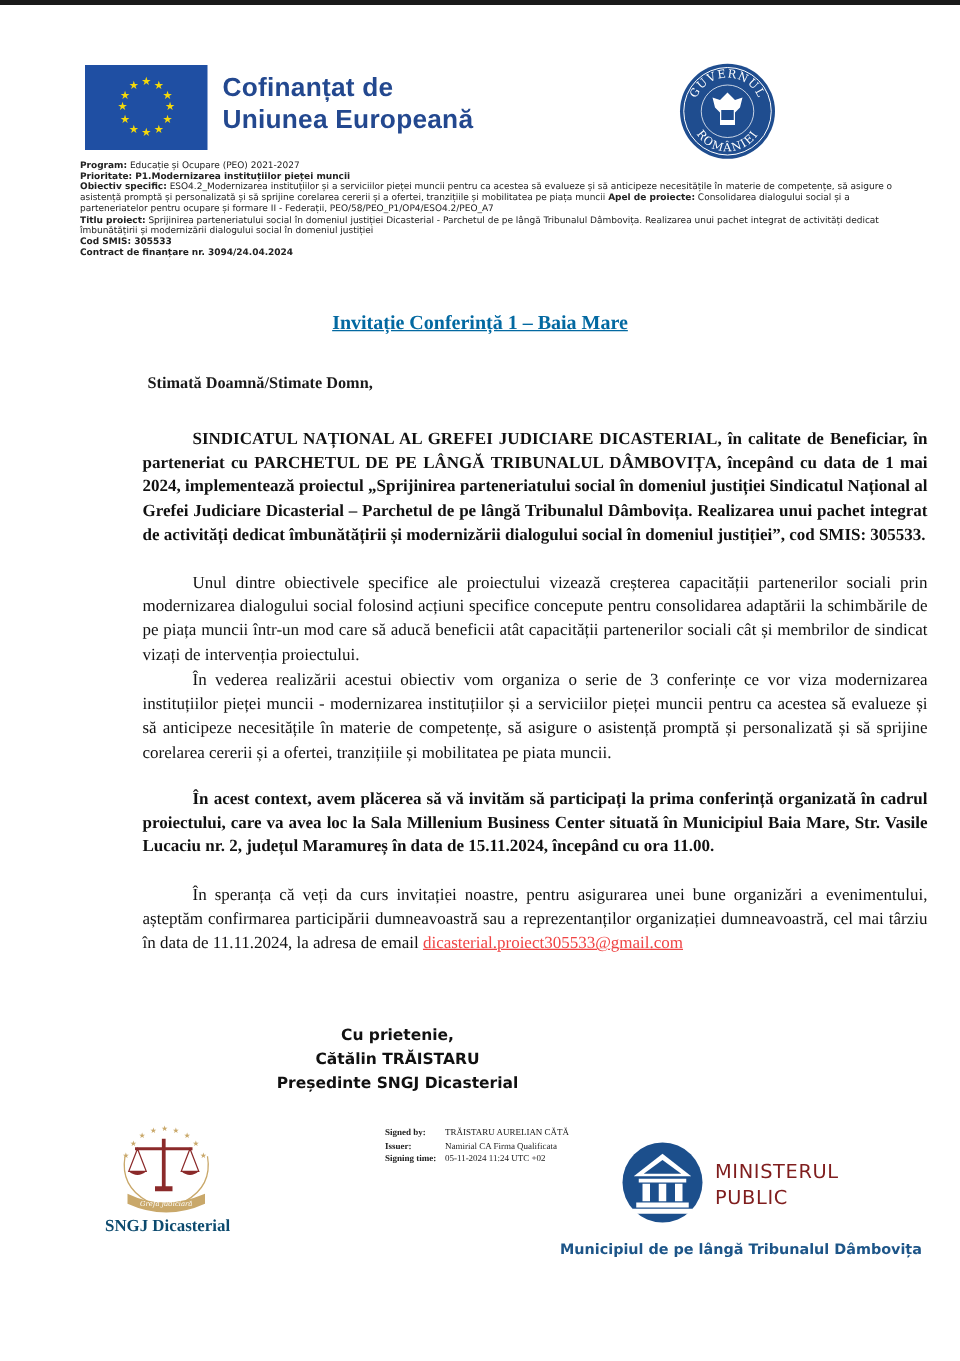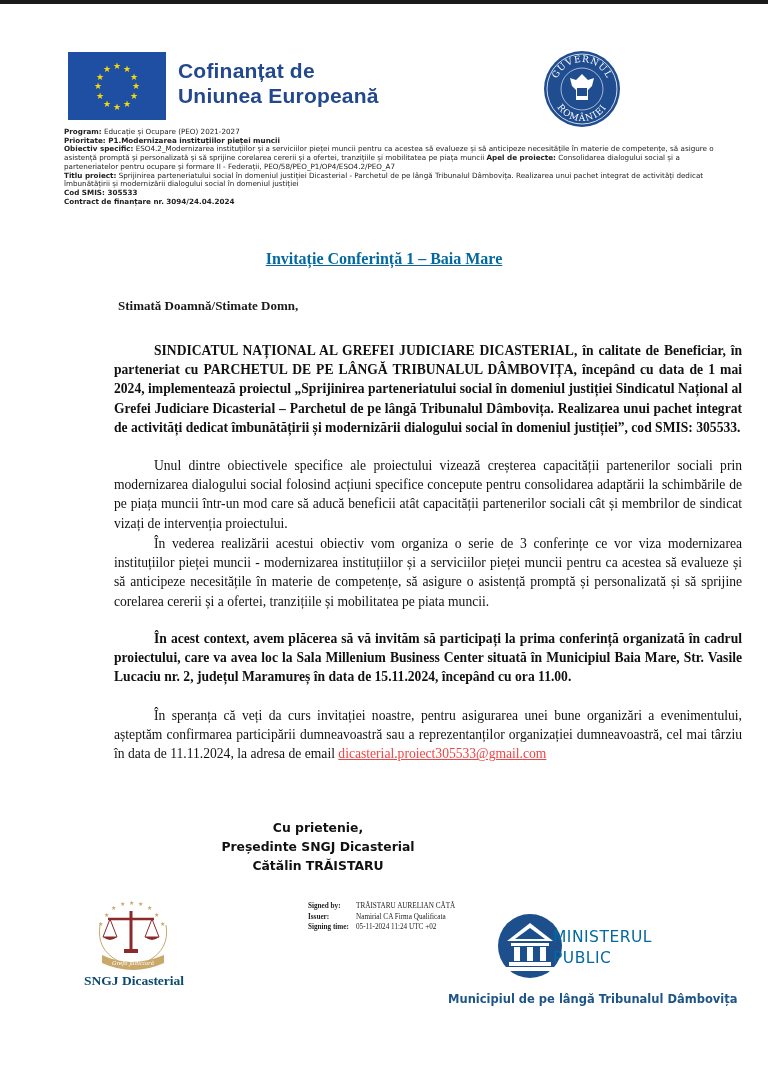--- a/index.html
+++ b/index.html
@@ -37,21 +37,21 @@
 
   .digital-sig { position: absolute; left: 308px; top: 901px; font-size: 7.2px; line-height: 10.5px; color: #222; }
   .digital-sig .lbl { display: inline-block; width: 48px; font-weight: bold; }
 
   
   .sngj-logo { position: absolute; left: 78px; top: 895px; width: 110px; height: 80px; }
   .sngj-name { position: absolute; left: 84px; top: 973px; font-weight: bold; font-size: 13.5px; color: #0c4a6e; }
 
   
   .mp-logo { position: absolute; left: 497px; top: 913px; width: 66px; height: 66px; }
-  .mp-text { position: absolute; left: 553px; top: 927px; font-family: "DejaVu Sans", sans-serif; font-size: 15.5px; line-height: 21px; color: #0369a1; letter-spacing: 0.5px; }
+  .mp-text { position: absolute; left: 572px; top: 927px; font-family: "DejaVu Sans", sans-serif; font-size: 15.5px; line-height: 21px; color: #7f1d1d; letter-spacing: 0.5px; }
   .mp-sub { position: absolute; left: 448px; top: 992px; font-family: "DejaVu Sans", sans-serif; font-weight: bold; font-size: 11.5px; color: #1d5588; }
 </style>
 </head>
 <body>
 
 <div class="topbar"></div>
 
 <div class="eu-flag">
   <span class="star" style="left:45px;top:10px">★</span>
   <span class="star" style="left:55px;top:13px">★</span>
@@ -102,22 +102,22 @@
 <div class="salutation">Stimată Doamnă/Stimate Domn,</div>
 
 <p class="body-text indent bold p1">SINDICATUL NAȚIONAL AL GREFEI JUDICIARE DICASTERIAL, în calitate de Beneficiar, în parteneriat cu PARCHETUL DE PE LÂNGĂ TRIBUNALUL DÂMBOVIȚA, începând cu data de 1 mai 2024, implementează proiectul „Sprijinirea parteneriatului social în domeniul justiției Sindicatul Național al Grefei Judiciare Dicasterial – Parchetul de pe lângă Tribunalul Dâmbovița. Realizarea unui pachet integrat de activități dedicat îmbunătățirii și modernizării dialogului social în domeniul justiției”, cod SMIS: 305533.</p>
 <p class="body-text indent p2">Unul dintre obiectivele specifice ale proiectului vizează creșterea capacității partenerilor sociali prin modernizarea dialogului social folosind acțiuni specifice concepute pentru consolidarea adaptării la schimbările de pe piața muncii într-un mod care să aducă beneficii atât capacității partenerilor sociali cât și membrilor de sindicat vizați de intervenția proiectului.</p>
 <p class="body-text indent p3">În vederea realizării acestui obiectiv vom organiza o serie de 3 conferințe ce vor viza modernizarea instituțiilor pieței muncii - modernizarea instituțiilor și a serviciilor pieței muncii pentru ca acestea să evalueze și să anticipeze necesitățile în materie de competențe, să asigure o asistență promptă și personalizată și să sprijine corelarea cererii și a ofertei, tranzițiile și mobilitatea pe piata muncii.</p>
 <p class="body-text indent bold p4">În acest context, avem plăcerea să vă invităm să participați la prima conferință organizată în cadrul proiectului, care va avea loc la Sala Millenium Business Center situată în Municipiul Baia Mare, Str. Vasile Lucaciu nr. 2, județul Maramureș în data de 15.11.2024, începând cu ora 11.00.</p>
 <p class="body-text indent p5"><span>În speranța că veți da curs invitației noastre, pentru asigurarea unei bune organizări a evenimentului, așteptăm confirmarea participării dumneavoastră sau a reprezentanților organizației dumneavoastră, cel mai târziu în data de 11.11.2024, la adresa de email </span><a class="email-link">dicasterial.proiect305533@gmail.com</a></p>
 
 <div class="closing">
   <div>Cu prietenie,</div>
+  <div>Cătălin TRĂISTARU</div>
   <div>Președinte SNGJ Dicasterial</div>
-  <div>Cătălin TRĂISTARU</div>
 </div>
 
 <div class="digital-sig">
   <div><span class="lbl">Signed by:</span><span>TRĂISTARU AURELIAN CĂTĂ</span></div>
   <div><span class="lbl">Issuer:</span><span>Namirial CA Firma Qualificata</span></div>
   <div><span class="lbl">Signing time:</span><span>05-11-2024 11:24 UTC +02</span></div>
 </div>
 
 <svg class="sngj-logo" viewBox="0 0 110 80">
   <g fill="#c9a86a" font-family="DejaVu Sans, sans-serif" font-size="6">

